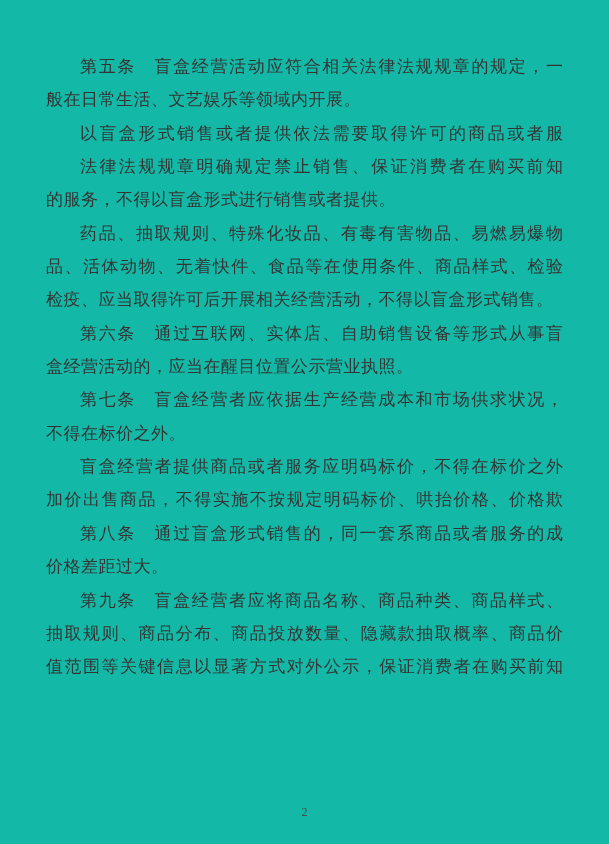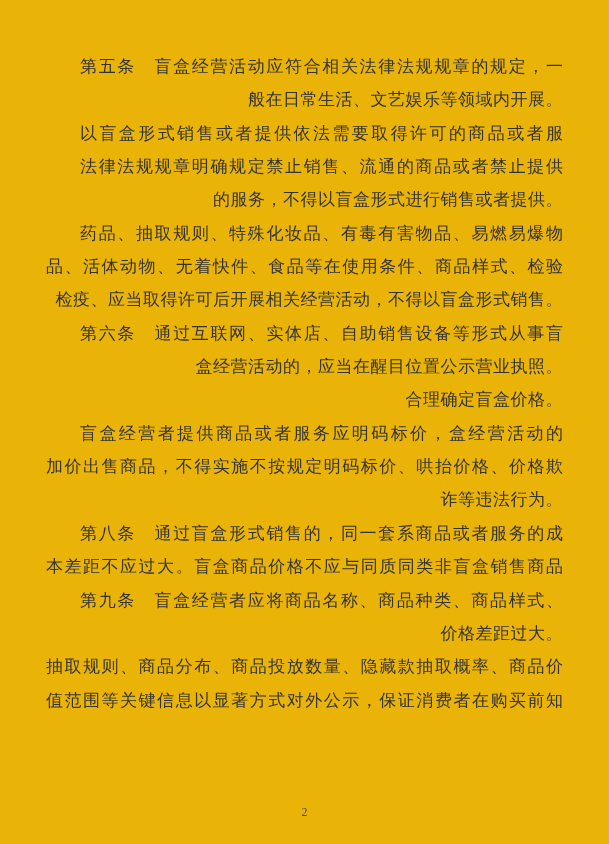--- a/index.html
+++ b/index.html
@@ -7,38 +7,38 @@
     width: 609px;
     height: 844px;
     background: #f4f4f2;
     font-family: "Liberation Serif", "DejaVu Serif", serif;
     overflow: hidden;
   }
   .page {
     position: relative;
     width: 609px;
     height: 844px;
-    background: #eab308;
+    background: #14b8a6;
     color: #343434;
   }
   .content {
     position: absolute;
     left: 46px;
     top: 50px;
     width: 517px;
   }
   .ln {
     display: block;
     height: 33.35px;
     line-height: 33.35px;
     font-size: 17px;
     letter-spacing: 0.5px;
     white-space: nowrap;
     color: #343434;
-    text-align: right;
+    text-align: left;
   }
   
   .fill {
     white-space: normal;
     text-align: justify;
     text-align-last: justify;
     letter-spacing: 0;
   }
   
   .ind { text-indent: 34px; }
@@ -55,32 +55,31 @@
   }
 </style>
 </head>
 <body>
 
 <div class="page">
   <div class="content">
     <div class="ln ind fill">第五条　盲盒经营活动应符合相关法律法规规章的规定，一</div>
     <div class="ln">般在日常生活、文艺娱乐等领域内开展。</div>
     <div class="ln ind fill">以盲盒形式销售或者提供依法需要取得许可的商品或者服</div>
-    <div class="ln ind fill">法律法规规章明确规定禁止销售、流通的商品或者禁止提供</div>
+    <div class="ln ind fill">法律法规规章明确规定禁止销售、保证消费者在购买前知</div>
     <div class="ln">的服务，不得以盲盒形式进行销售或者提供。</div>
     <div class="ln ind fill">药品、抽取规则、特殊化妆品、有毒有害物品、易燃易爆物</div>
     <div class="ln fill">品、活体动物、无着快件、食品等在使用条件、商品样式、检验</div>
     <div class="ln">检疫、应当取得许可后开展相关经营活动，不得以盲盒形式销售。</div>
     <div class="ln ind fill">第六条　通过互联网、实体店、自助销售设备等形式从事盲</div>
     <div class="ln">盒经营活动的，应当在醒目位置公示营业执照。</div>
-    <div class="ln">合理确定盲盒价格。</div>
-    <div class="ln ind fill">盲盒经营者提供商品或者服务应明码标价，盒经营活动的</div>
+    <div class="ln ind fill">第七条　盲盒经营者应依据生产经营成本和市场供求状况，</div>
+    <div class="ln">不得在标价之外。</div>
+    <div class="ln ind fill">盲盒经营者提供商品或者服务应明码标价，不得在标价之外</div>
     <div class="ln fill">加价出售商品，不得实施不按规定明码标价、哄抬价格、价格欺</div>
-    <div class="ln">诈等违法行为。</div>
     <div class="ln ind fill">第八条　通过盲盒形式销售的，同一套系商品或者服务的成</div>
-    <div class="ln fill">本差距不应过大。盲盒商品价格不应与同质同类非盲盒销售商品</div>
+    <div class="ln">价格差距过大。</div>
     <div class="ln ind fill">第九条　盲盒经营者应将商品名称、商品种类、商品样式、</div>
-    <div class="ln">价格差距过大。</div>
     <div class="ln fill">抽取规则、商品分布、商品投放数量、隐藏款抽取概率、商品价</div>
     <div class="ln fill">值范围等关键信息以显著方式对外公示，保证消费者在购买前知</div>
   </div>
   <div class="page-number">2</div>
 </div>
 
 </body></html>

